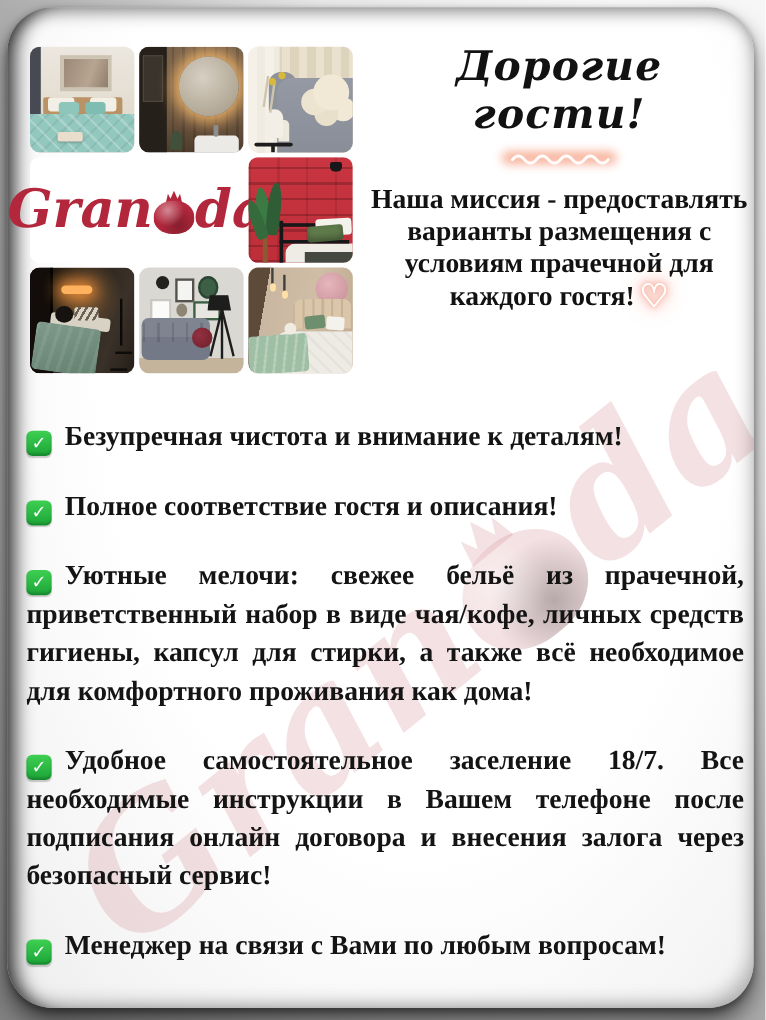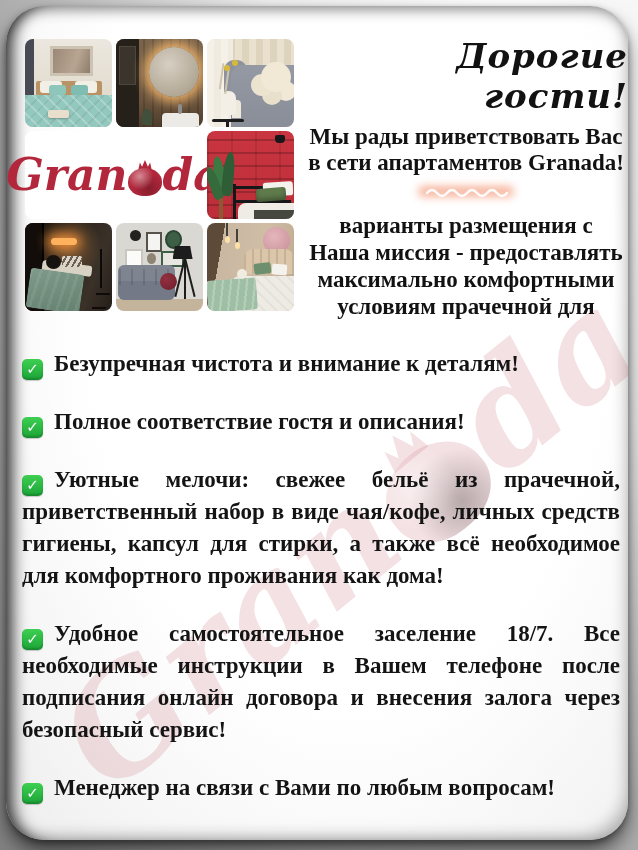--- a/index.html
+++ b/index.html
@@ -145,21 +145,21 @@
   .p7 .pil-w{right:8%;top:47%;width:15px;height:11px;background:#f4f2ec;border-radius:2px;transform:rotate(4deg);}
   .p7 .duvet{right:0;bottom:0;width:74%;height:40%;background:
     repeating-linear-gradient(45deg, rgba(0,0,0,.04) 0 2px, rgba(0,0,0,0) 2px 8px), #edebe4;border-radius:10px 0 0 0;}
   .p7 .throw{left:0;bottom:0;width:58%;height:36%;transform:rotate(-4deg);border-radius:4px;
     background:repeating-linear-gradient(100deg, rgba(255,255,255,.25) 0 2px, rgba(255,255,255,0) 2px 8px), #9fbfa4;}
   .p7 .ball{left:34%;bottom:36%;width:10px;height:10px;border-radius:50%;background:#f0ece2;}
 
   
   .welcome{position:absolute;left:298px;top:30px;width:324px;z-index:1;text-align:center;color:#121212;}
   .title{font-family:"DejaVu Serif", serif;font-style:italic;font-weight:700;font-size:34px;line-height:40px;
-    letter-spacing:1px;text-align:right;}
+    letter-spacing:1px;}
   .intro{margin-top:8px;font-weight:700;font-size:23px;line-height:26px;}
   .squiggle{position:relative;width:96px;height:14px;margin:9px auto 4px;}
   .squiggle .glow{position:absolute;left:0;top:1px;width:100%;height:11px;border-radius:7px;background:#f5a285;filter:blur(4px);opacity:.8;}
   .squiggle svg{position:relative;display:block;margin:0 auto;}
   .mission{margin-top:13px;font-weight:700;font-size:23px;line-height:27px;}
   .heart{display:inline-block;font-size:27px;line-height:20px;color:#fff;vertical-align:-2px;margin-left:4px;
     text-shadow:0 0 2px #fbb49d, 0 0 6px #f4917d, 0 0 12px #f28f7a, 0 0 18px rgba(244,145,125,.8);}
 
   
   .checklist{position:absolute;left:16px;top:342px;width:598px;z-index:1;color:#141414;}
@@ -258,35 +258,31 @@
         <div class="pil-g"></div>
           <div class="pil-w"></div>
         <div class="duvet"></div>
         <div class="throw"></div>
         <div class="ball"></div>
       </div>
     </div>
 
     <div class="welcome">
       <div class="title">Дорогие гости!</div>
-      <div class="intro">
-        <div>Мы рады приветствовать Вас</div>
-        <div>в сети апартаментов Granada!</div>
-      </div>
       <div class="squiggle">
         <div class="glow"></div>
         <svg width="84" height="14" viewBox="0 0 84 14">
           <path d="M3 8 q5 -6 10 0 t10 0 t10 0 t10 0 t10 0 t10 0 t10 0 t10 0" stroke="#ffffff" stroke-width="2.4" fill="none" stroke-linecap="round" opacity="0.95"></path>
         </svg>
       </div>
       <div class="mission">
+        <div>Наша миссия - предоставлять</div>
         <div>варианты размещения с</div>
-        <div>Наша миссия - предоставлять</div>
-        <div>максимально комфортными</div>
         <div>условиям прачечной для</div>
+        <div><span>каждого гостя!</span><span class="heart">♡</span></div>
       </div>
     </div>
 
     <div class="checklist">
       <div class="check-item"><span class="checkbox">✓</span><span>Безупречная чистота и внимание к деталям!</span></div>
       <div class="check-item"><span class="checkbox">✓</span><span>Полное соответствие гостя и описания!</span></div>
       <div class="check-item"><span class="checkbox">✓</span><span>Уютные мелочи: свежее бельё из прачечной, приветственный набор в виде чая/кофе, личных средств гигиены, капсул для стирки, а также всё необходимое для комфортного проживания как дома!</span></div>
       <div class="check-item"><span class="checkbox">✓</span><span>Удобное самостоятельное заселение 18/7. Все необходимые инструкции в Вашем телефоне после подписания онлайн договора и внесения залога через безопасный сервис!</span></div>
       <div class="check-item"><span class="checkbox">✓</span><span>Менеджер на связи с Вами по любым вопросам!</span></div>
     </div>

